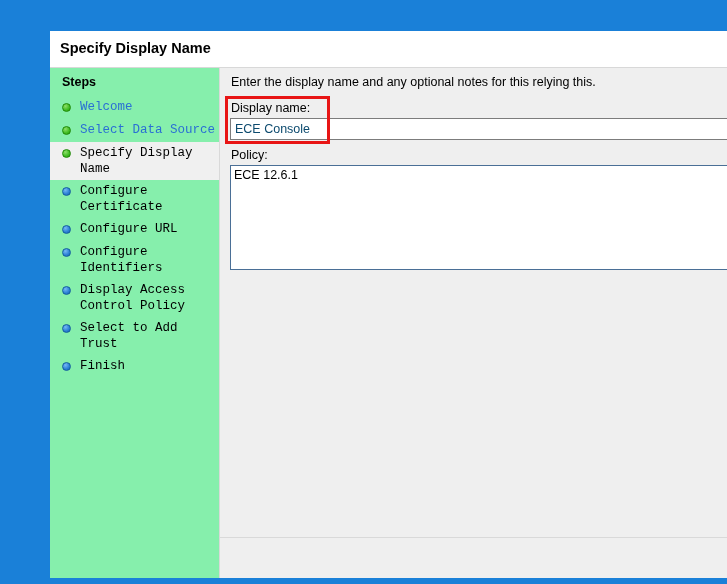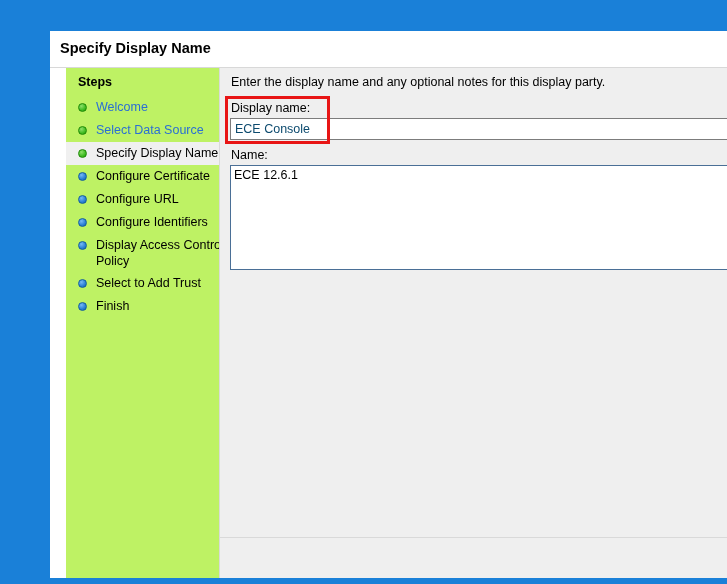--- a/index.html
+++ b/index.html
@@ -85,23 +85,23 @@
   #header-rule {
     position: absolute;
     left: 0; top: 36px;
     width: 715px; height: 1px;
     background: #d8d8d8;
   }
 
   
   #sidebar {
     position: absolute;
-    left: 16px; top: 37px;
+    left: 0; top: 37px;
     width: 169px; height: 510px;
-    background: #bef264;
+    background: #86efac;
     box-sizing: border-box;
   }
   #sidebar-divider {
     position: absolute;
     left: 169px; top: 37px;
     width: 1px; height: 510px;
     background: #d9d9d9;
   }
   #steps-heading {
     position: absolute;
@@ -117,20 +117,21 @@
   }
   .step-item {
     position: relative;
     min-height: 23px;
     padding: 3px 2px 3px 30px;
     box-sizing: border-box;
     font-size: 12.5px;
     line-height: 16px;
     color: #000000;
     cursor: default;
+    font-family: Liberation Mono, monospace;
   }
   .step-item.current {
     background: #f0f0f0;
   }
   .step-item.link .step-label {
     color: #2a6fd4;
   }
   .step-bullet {
     position: absolute;
     left: 12px; top: 7px;
@@ -278,27 +279,27 @@
           <div class="step-item"><span class="step-bullet todo"></span><span class="step-label">Configure Identifiers</span></div>
           <div class="step-item"><span class="step-bullet todo"></span><span class="step-label">Display Access Control Policy</span></div>
           <div class="step-item"><span class="step-bullet todo"></span><span class="step-label">Select to Add Trust</span></div>
           <div class="step-item"><span class="step-bullet todo"></span><span class="step-label">Finish</span></div>
         </div>
     </div>
     <div id="sidebar-divider"></div>
 
     <div id="main">
 
-      <div id="intro-text">Enter the display name and any optional notes for this display party.</div>
+      <div id="intro-text">Enter the display name and any optional notes for this relying this.</div>
 
       <div class="field-label" id="display-name-label">Display name:</div>
 
       <input id="display-name-input" type="text" value="ECE Console" placeholder="" style="">
 
-      <div class="field-label" id="notes-label">Name:</div>
+      <div class="field-label" id="notes-label">Policy:</div>
 
       <div id="notes-wrap">
         <textarea id="notes-text" placeholder="" style="">ECE 12.6.1</textarea>
         <div id="notes-scrollbar">
           <div class="sb-arrow up">
             <svg width="9" height="6" viewBox="0 0 9 6">
                 <path d="M4.5 1 L8 5 L6.6 5 L4.5 2.6 L2.4 5 L1 5 Z" fill="#8b8b8b"></path>
               </svg>
           </div>
           <div id="sb-track"></div>

